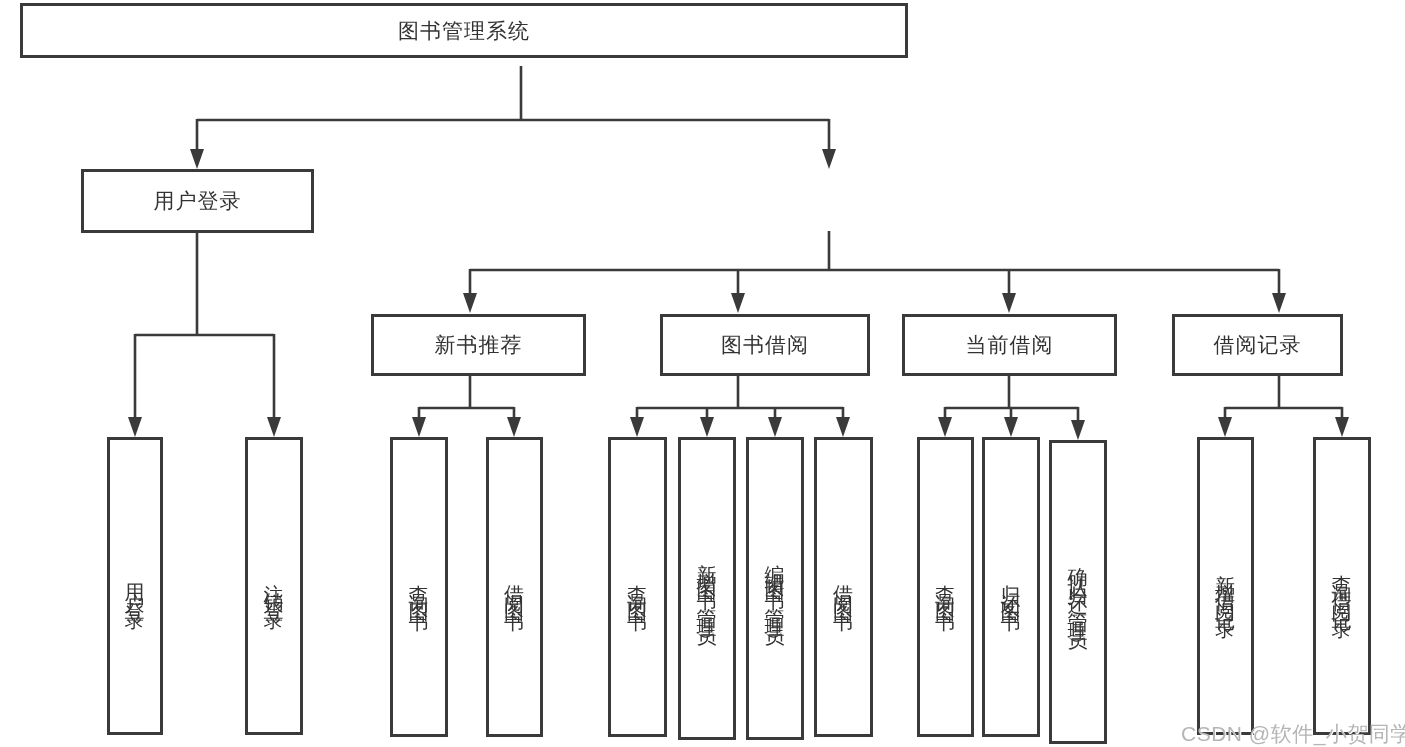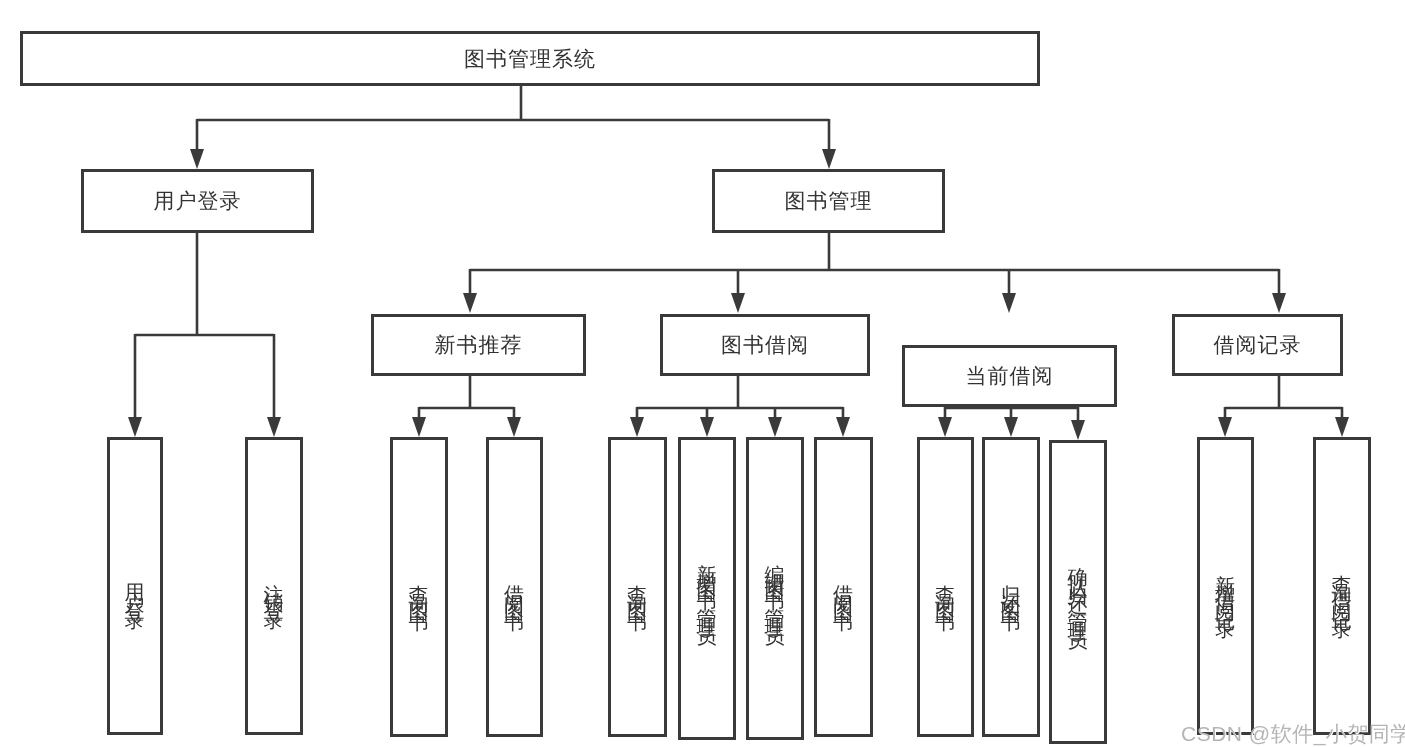--- a/index.html
+++ b/index.html
@@ -92,38 +92,35 @@
       <polygon points="768,417 782,417 775,437"></polygon>
       <polygon points="836,417 850,417 843,437"></polygon>
       <polygon points="938,417 952,417 945,437"></polygon>
       <polygon points="1004,417 1018,417 1011,437"></polygon>
       <polygon points="1071,420 1085,420 1078,440"></polygon>
       <polygon points="1218,417 1232,417 1225,437"></polygon>
       <polygon points="1335,417 1349,417 1342,437"></polygon>
     </g>
   </svg>
 
-  <div class="node h" style="left:20px; top:31px; width:1020px; height:55px;">
+  <div class="node h" style="left:20px; top:3px; width:888px; height:55px;">
     <span>图书管理系统</span>
   </div>
 
   <div class="node h" style="left:81px; top:169px; width:233px; height:64px;">
     <span>用户登录</span>
-  </div>
-  <div class="node h" style="left:712px; top:169px; width:233px; height:64px;">
-    <span>图书管理</span>
   </div>
 
   <div class="node h" style="left:363px; top:314px; width:215px; height:62px;margin-left:8px;">
     <span>新书推荐</span>
   </div>
   <div class="node h" style="left:634px; top:314px; width:210px; height:62px;margin-left:26px;">
     <span>图书借阅</span>
   </div>
-  <div class="node h" style="left:902px; top:314px; width:215px; height:62px;margin-top:31px;">
+  <div class="node h" style="left:902px; top:314px; width:215px; height:62px;">
     <span>当前借阅</span>
   </div>
   <div class="node h" style="left:1172px; top:314px; width:171px; height:62px;">
     <span>借阅记录</span>
   </div>
 
   <div class="node v" style="left:107px; top:437px; width:56px; height:298px;">
     <span class="vtext">用户登录</span>
   </div>
   <div class="node v" style="left:245px; top:437px; width:58px; height:298px;">

